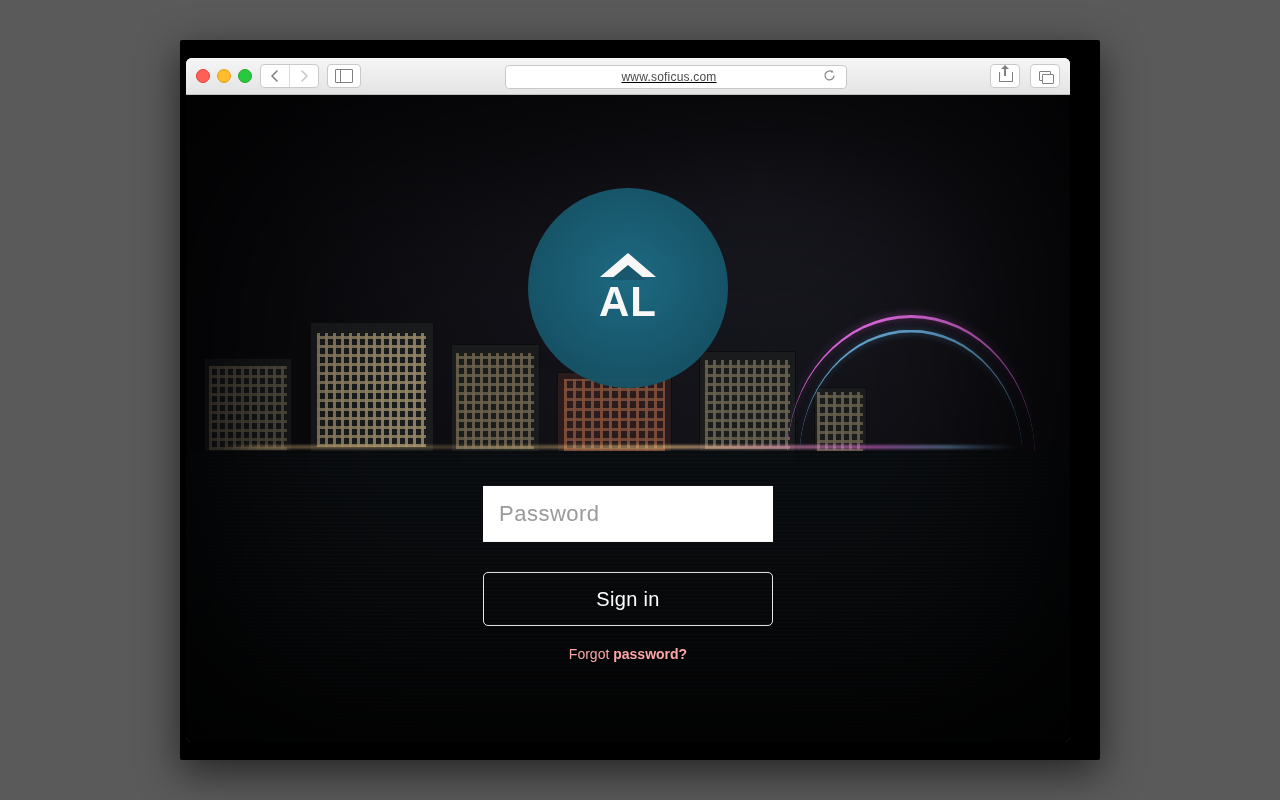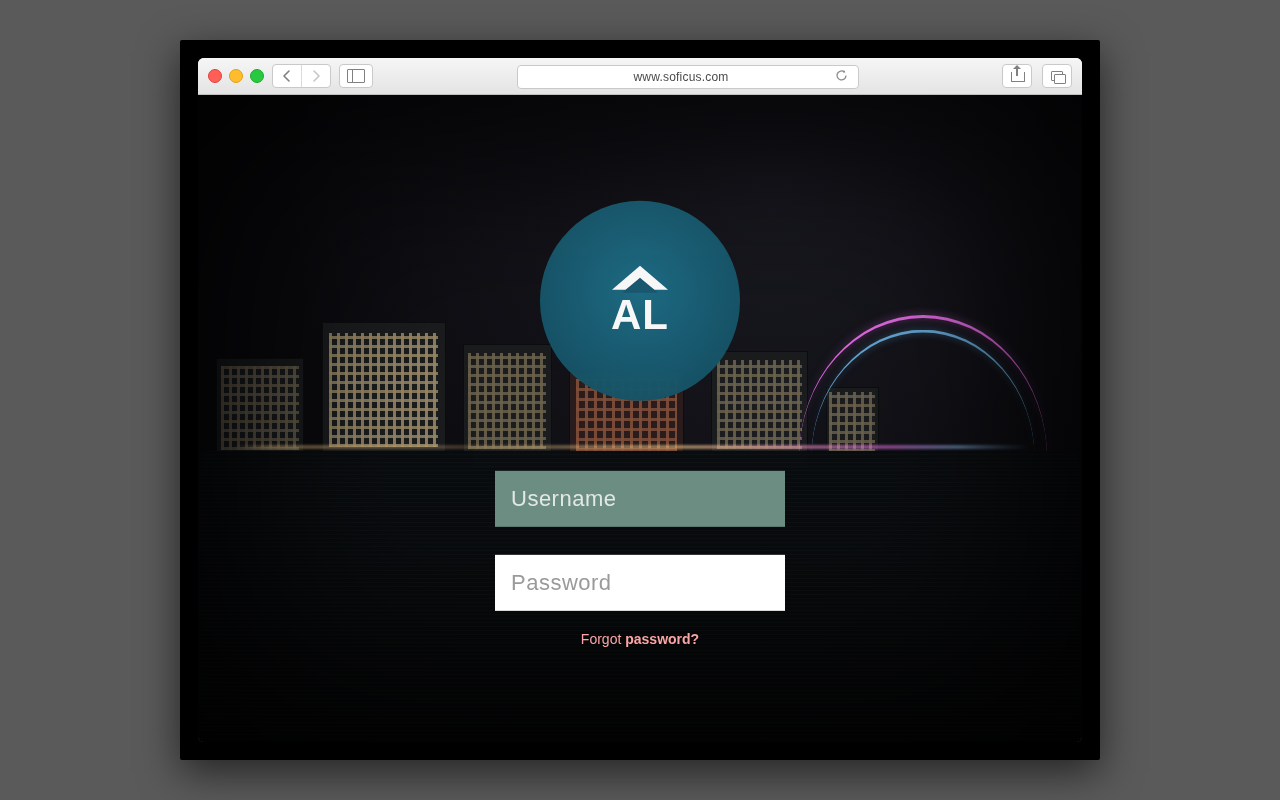--- a/index.html
+++ b/index.html
@@ -20,27 +20,28 @@
     width: 920px;
     height: 720px;
     background: #000;
     border-radius: 2px;
     box-shadow: 0 12px 40px rgba(0,0,0,0.6);
   }
 
   
   .browser {
     position: absolute;
-    left: 198px;
+    left: 186px;
     top: 58px;
     width: 884px;
     height: 684px;
     border-radius: 6px;
     overflow: hidden;
     background: #fff;
+    text-decoration: underline;
   }
 
   
   .chrome {
     height: 36px;
     background: linear-gradient(#f6f6f6, #e4e4e4);
     border-bottom: 1px solid #c0c0c0;
     display: flex;
     align-items: center;
     gap: 8px;
@@ -409,24 +410,24 @@
     <div class="water"></div>
     <div class="vignette"></div>
 
     <div class="login">
 
       <div class="logo">
         <div class="chev"></div>
         <div class="al">AL</div>
       </div>
 
-      <input class="field username" autofocus="" placeholder="Username" style="">
 
       <input class="field password" type="password" placeholder="Password" style="">
 
+      <button class="signin-btn">Sign in</button>
 
       <div class="forgot">
         <span>Forgot </span><b>password?</b>
       </div>
 
     </div>
   </div>
 </div>
 
 </body></html>

